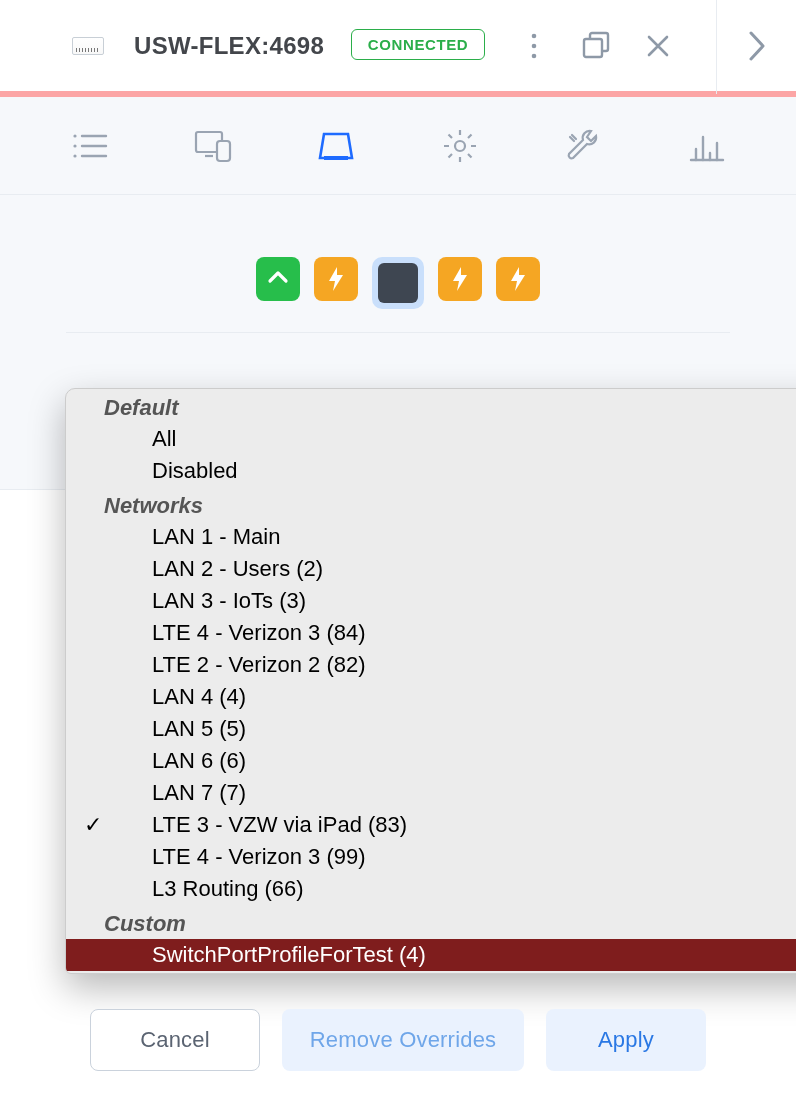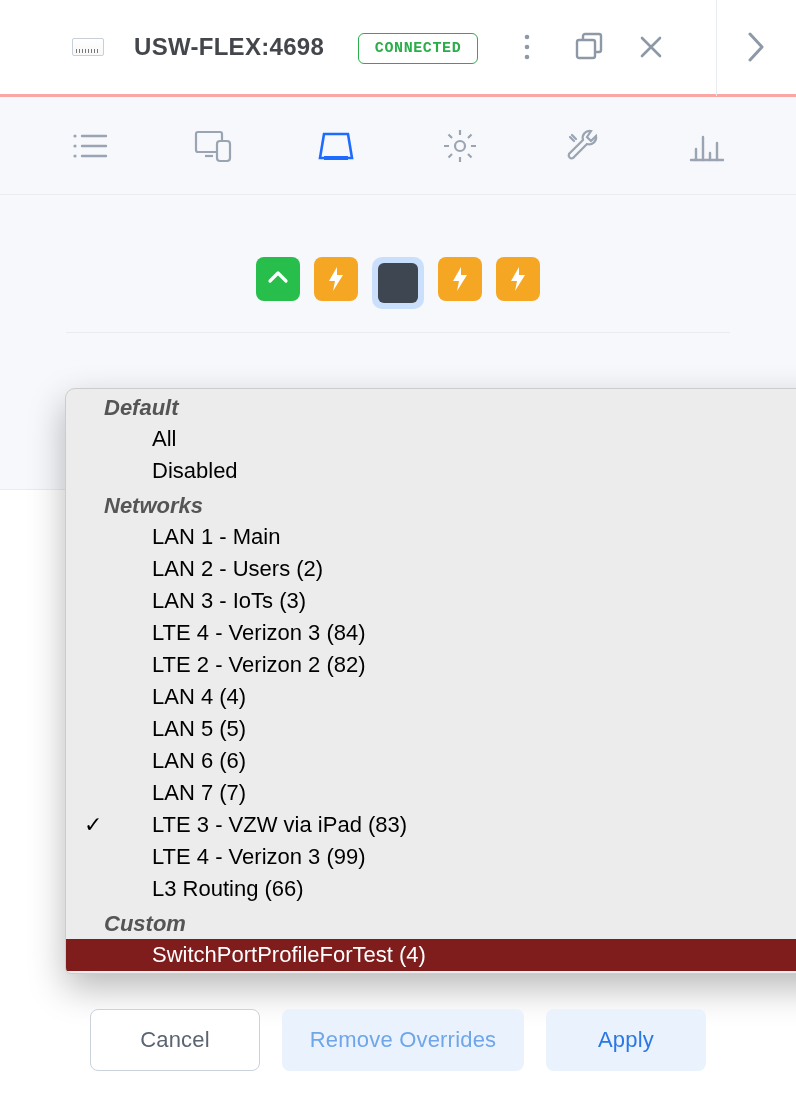--- a/index.html
+++ b/index.html
@@ -11,21 +11,21 @@
     overflow: hidden;
     color: #333;
   }
 
   
   .header {
     display: flex;
     align-items: center;
     justify-content: space-between;
     padding: 26px 0 26px 0;
-    border-bottom: 3px solid #fca5a5;
+    border-bottom: 6px solid #fca5a5;
     height: 97px;
     position: relative;
   }
   .header-left {
     display: flex;
     align-items: center;
     margin-left: 72px;
   }
   .device-thumb {
     width: 32px;
@@ -44,24 +44,23 @@
     background: repeating-linear-gradient(90deg,#777 0 1px, transparent 1px 3px);
   }
   .device-title {
     font-size: 24px;
     font-weight: 600;
     color: #43464B;
     letter-spacing: 0.3px;
   }
   .header-right {
     display: flex;
-    align-items: flex-end;
+    align-items: flex-start;
     gap: 28px;
     margin-right: 24px;
-    font-family: Liberation Mono, monospace;
   }
   .status-pill {
     border: 1.5px solid #2BAE4A;
     color: #2BAE4A;
     font-size: 15px;
     font-weight: 700;
     letter-spacing: 0.6px;
     padding: 6px 16px;
     border-radius: 6px;
     margin-right: 4px;

